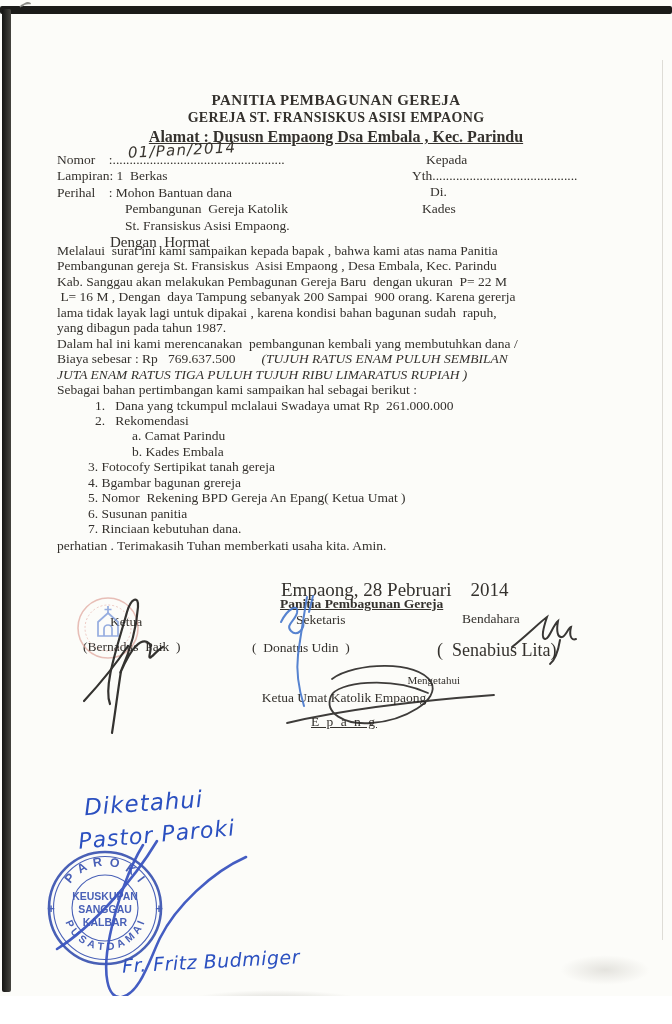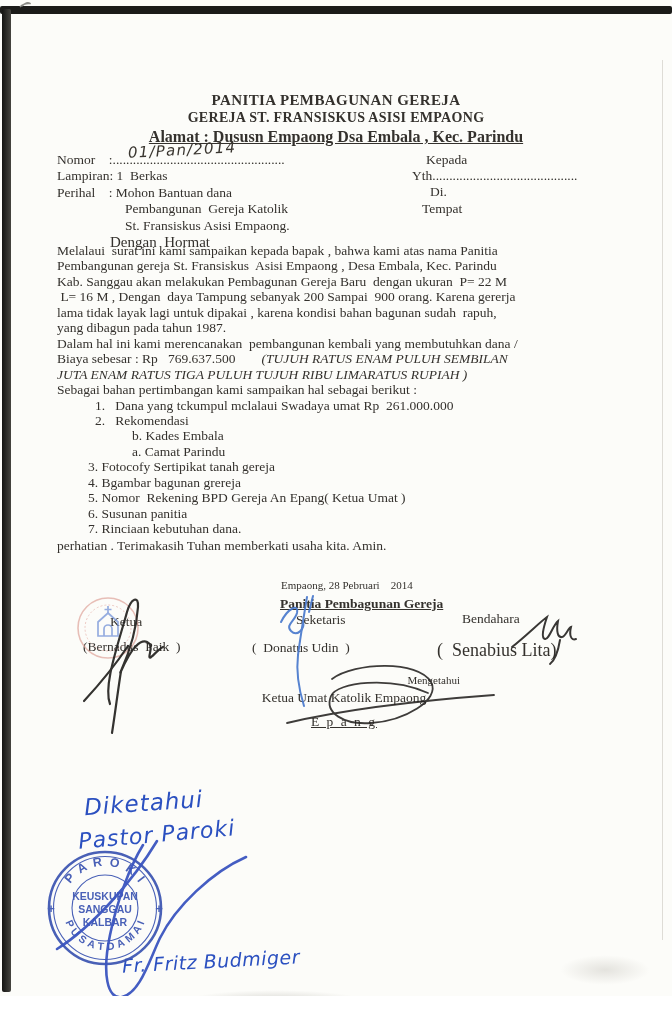--- a/index.html
+++ b/index.html
@@ -43,21 +43,21 @@
   .salutation { position:absolute; left:110px; top:234px; font-size:15px; }
   .body-flow  { position:absolute; left:57px; top:243px; width:568px; font-size:13.5px; line-height:15.45px; }
   .it   { font-style:italic; }
   .gap  { display:inline-block; width:26px; }
   .ind1 { padding-left:38px; }
   .inds { padding-left:75px; }
   .ind2 { padding-left:31px; }
   .closing { position:absolute; left:57px; top:538px; width:568px; font-size:13.5px; line-height:15.45px; }
 
   
-  .place-date { position:absolute; left:281px; top:579px; font-size:11px; }
+  .place-date { position:absolute; left:281px; top:579px; font-size:19px; }
   .committee  { position:absolute; left:280px; top:596px; font-size:13.5px; font-weight:bold; text-decoration:underline; }
   .role-ketua     { position:absolute; left:110px; top:614px; font-size:13.5px; }
   .role-seketaris { position:absolute; left:296px; top:612px; font-size:13.5px; }
   .role-bendahara { position:absolute; left:462px; top:611px; font-size:13.5px; }
   .name-ketua     { position:absolute; left:83px;  top:639px; font-size:13.5px; }
   .name-seketaris { position:absolute; left:252px; top:640px; font-size:13.5px; }
   .name-bendahara { position:absolute; left:437px; top:640px; font-size:18px; }
   .mengetahui { position:absolute; left:228px; top:674px; width:232px; text-align:right; font-size:11px; }
   .ketua-umat { position:absolute; left:228px; top:690px; width:232px; text-align:center; font-size:13.5px; }
   .epang      { position:absolute; left:228px; top:714px; width:232px; text-align:center;
@@ -96,40 +96,40 @@
     <div class="line">Perihal    : Mohon Bantuan dana</div>
     <div class="line p-indent">Pembangunan  Gereja Katolik</div>
     <div class="line p-indent">St. Fransiskus Asisi Empaong.</div>
   </div>
   <div class="hand-nomor">01/Pan/2014</div>
 
   <div class="meta-right">
     <div class="line" style="padding-left:14px">Kepada</div>
     <div class="line">Yth...........................................</div>
     <div class="line" style="padding-left:18px">Di.</div>
-    <div class="line" style="padding-left:10px">Tempat</div>
+    <div class="line" style="padding-left:10px">Kades</div>
   </div>
 
   <div class="salutation line">Dengan  Hormat</div>
 
   <div class="body-flow">
     <div class="line">Melalaui  surat ini kami sampaikan kepada bapak , bahwa kami atas nama Panitia</div>
     <div class="line">Pembangunan gereja St. Fransiskus  Asisi Empaong , Desa Embala, Kec. Parindu</div>
     <div class="line">Kab. Sanggau akan melakukan Pembagunan Gereja Baru  dengan ukuran  P= 22 M</div>
     <div class="line"> L= 16 M , Dengan  daya Tampung sebanyak 200 Sampai  900 orang. Karena gererja</div>
     <div class="line">lama tidak layak lagi untuk dipakai , karena kondisi bahan bagunan sudah  rapuh,</div>
     <div class="line">yang dibagun pada tahun 1987.</div>
     <div class="line">Dalam hal ini kami merencanakan  pembangunan kembali yang membutuhkan dana /</div>
     <div class="line"><span>Biaya sebesar : Rp   769.637.500</span><span class="gap"></span><span class="it">(TUJUH RATUS ENAM PULUH SEMBILAN</span></div>
     <div class="line it">JUTA ENAM RATUS TIGA PULUH TUJUH RIBU LIMARATUS RUPIAH )</div>
     <div class="line">Sebagai bahan pertimbangan kami sampaikan hal sebagai berikut :</div>
     <div class="line ind1">1.   Dana yang tckumpul mclalaui Swadaya umat Rp  261.000.000</div>
     <div class="line ind1">2.   Rekomendasi</div>
+    <div class="line inds">a. Camat Parindu</div>
     <div class="line inds">b. Kades Embala</div>
-    <div class="line inds">a. Camat Parindu</div>
     <div class="line ind2">3. Fotocofy Sertipikat tanah gereja</div>
     <div class="line ind2">4. Bgambar bagunan grereja</div>
     <div class="line ind2">5. Nomor  Rekening BPD Gereja An Epang( Ketua Umat )</div>
     <div class="line ind2">6. Susunan panitia</div>
     <div class="line ind2">7. Rinciaan kebutuhan dana.</div>
   </div>
 
   <div class="closing">
     <div class="line">perhatian . Terimakasih Tuhan memberkati usaha kita. Amin.</div>
   </div>

